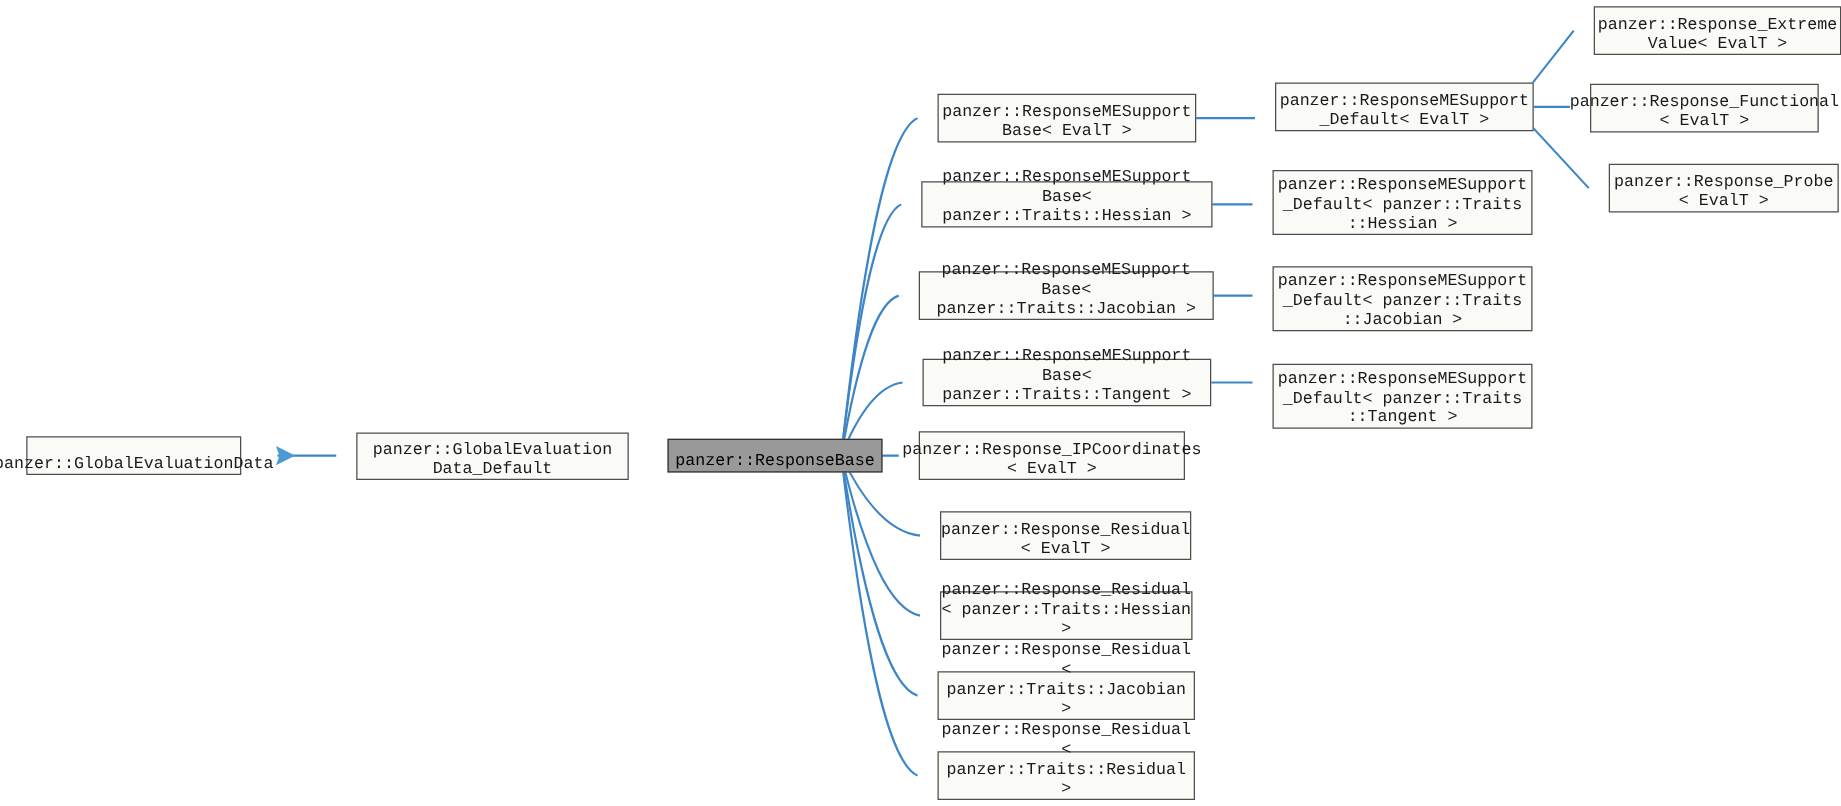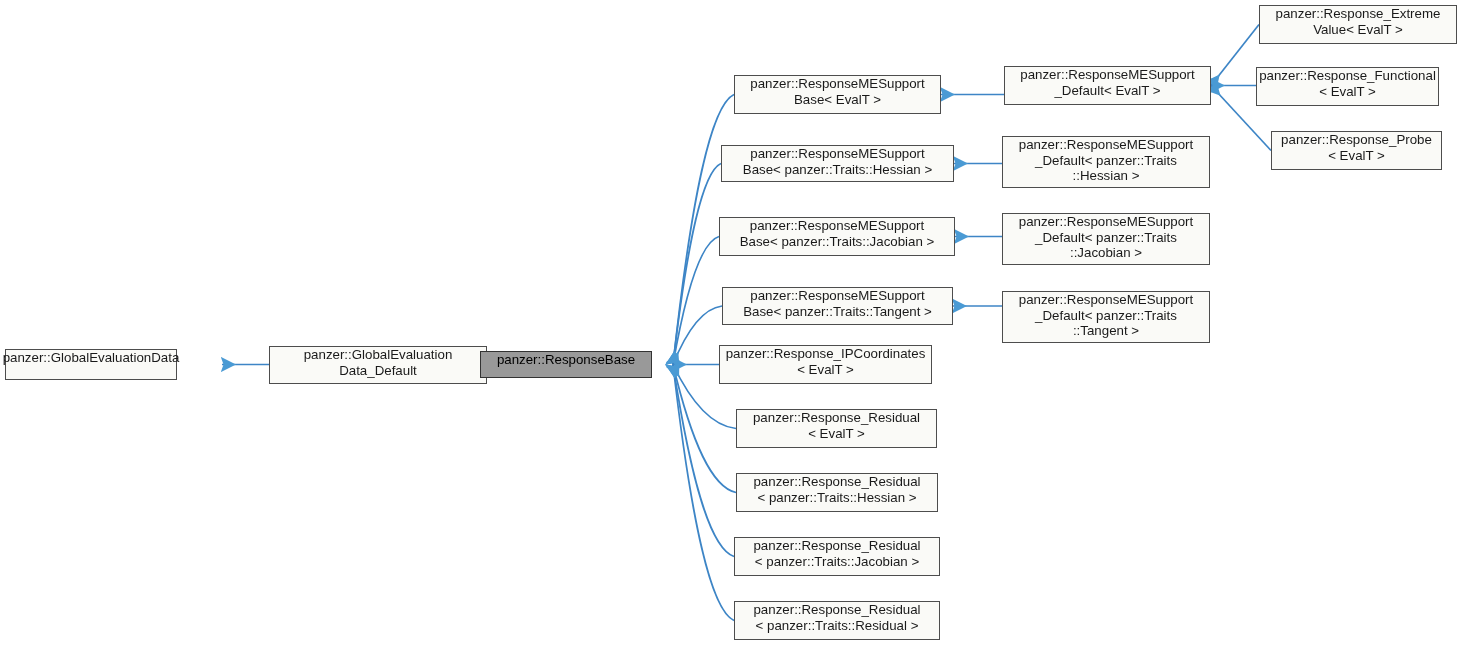--- a/index.html
+++ b/index.html
@@ -22,29 +22,30 @@
     width: 1473px;
     height: 645px;
     pointer-events: none;
   }
   .node {
     position: absolute;
     box-sizing: border-box;
     border: 1px solid #4d4d4d;
     background: #fafaf7;
     display: flex;
-    align-items: flex-start;
+    align-items: flex-end;
     justify-content: center;
     text-align: center;
     line-height: 1.18;
     color: #1a1a1a;
     font-size: 13.3px;
-    font-family: Liberation Sans, sans-serif;
+    font-family: Liberation Mono, monospace;
     white-space: pre-line;
     padding: 0 3px;
+    margin-left: 16px;
   }
   .node.root-node {
     background: #999999;
     border: 1px solid #333333;
     color: #000000;
   }
   .node-label {
     display: block;
     white-space: pre-line;
   }
@@ -79,21 +80,21 @@
         <path d="M 1211 85.5 L 1259 24.5" fill="none" stroke="#3d85c6" stroke-width="1.7" marker-start="url(#arrow-head)"></path>
         <path d="M 1211 85.5 L 1256 85.5" fill="none" stroke="#3d85c6" stroke-width="1.7" marker-start="url(#arrow-head)"></path>
         <path d="M 1211 85.5 L 1271 150.5" fill="none" stroke="#3d85c6" stroke-width="1.7" marker-start="url(#arrow-head)"></path>
       </g>
   </svg>
 
   <div id="node-layer">
       <div class="node" style="left: 5px; top: 349px; width: 172px; height: 31px;"><span class="node-label">panzer::GlobalEvaluationData</span></div>
       <div class="node" style="left: 269px; top: 346px; width: 218px; height: 38px;"><span class="node-label">panzer::GlobalEvaluation
 Data_Default</span></div>
-      <div class="node root-node" style="left: 480px; top: 351px; width: 172px; height: 27px;"><span class="node-label">panzer::ResponseBase</span></div>
+      <div class="node root-node" style="left: 518px; top: 351px; width: 172px; height: 27px;"><span class="node-label">panzer::ResponseBase</span></div>
       <div class="node" style="left: 734px; top: 75px; width: 207px; height: 39px;"><span class="node-label">panzer::ResponseMESupport
 Base&lt; EvalT &gt;</span></div>
       <div class="node" style="left: 721px; top: 145px; width: 233px; height: 37px;"><span class="node-label">panzer::ResponseMESupport
 Base&lt; panzer::Traits::Hessian &gt;</span></div>
       <div class="node" style="left: 719px; top: 217px; width: 236px; height: 39px;"><span class="node-label">panzer::ResponseMESupport
 Base&lt; panzer::Traits::Jacobian &gt;</span></div>
       <div class="node" style="left: 722px; top: 287px; width: 231px; height: 38px;"><span class="node-label">panzer::ResponseMESupport
 Base&lt; panzer::Traits::Tangent &gt;</span></div>
       <div class="node" style="left: 719px; top: 345px; width: 213px; height: 39px;"><span class="node-label">panzer::Response_IPCoordinates
 &lt; EvalT &gt;</span></div>
@@ -113,17 +114,17 @@
       <div class="node" style="left: 1002px; top: 213px; width: 208px; height: 52px;"><span class="node-label">panzer::ResponseMESupport
 _Default&lt; panzer::Traits
 ::Jacobian &gt;</span></div>
       <div class="node" style="left: 1002px; top: 291px; width: 208px; height: 52px;"><span class="node-label">panzer::ResponseMESupport
 _Default&lt; panzer::Traits
 ::Tangent &gt;</span></div>
       <div class="node" style="left: 1259px; top: 5px; width: 198px; height: 39px;"><span class="node-label">panzer::Response_Extreme
 Value&lt; EvalT &gt;</span></div>
       <div class="node" style="left: 1256px; top: 67px; width: 183px; height: 39px;"><span class="node-label">panzer::Response_Functional
 &lt; EvalT &gt;</span></div>
-      <div class="node" style="left: 1271px; top: 131px; width: 171px; height: 39px;"><span class="node-label">panzer::Response_Probe
+      <div class="node" style="left: 1271px; top: 131px; width: 184px; height: 39px;"><span class="node-label">panzer::Response_Probe
 &lt; EvalT &gt;</span></div>
     </div>
 
 </div>
 
 </body></html>

